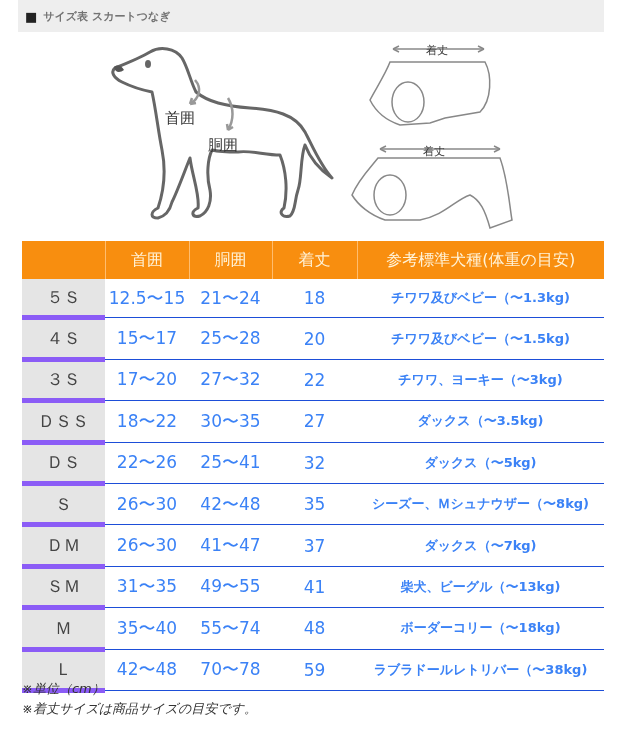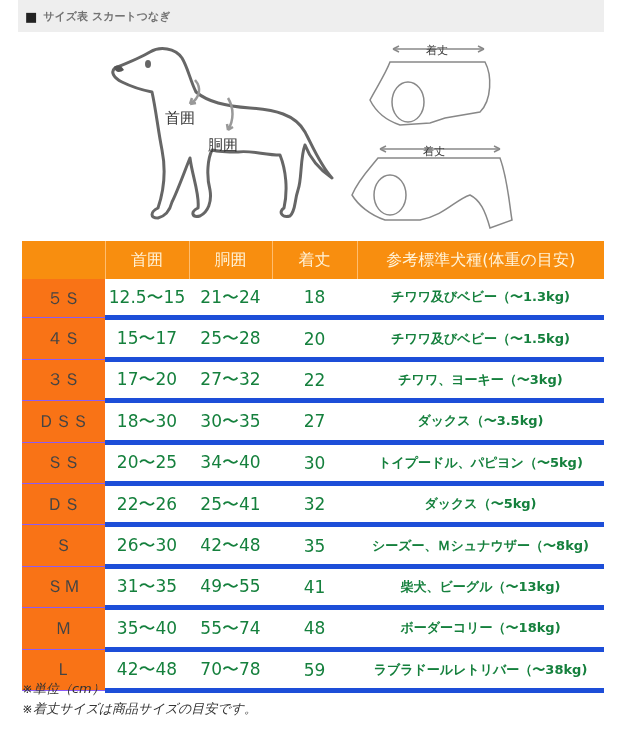--- a/index.html
+++ b/index.html
@@ -7,23 +7,23 @@
          font-family:"DejaVu Sans","Liberation Sans",sans-serif; color:#333; }
   .title-bar { position:absolute; left:18px; top:0; width:586px; height:32px;
                background:#eeeeee; display:flex; align-items:center; }
   .title-bar .sq { font-size:13px; margin-left:7px; margin-right:6px; color:#222; }
   .title-bar .txt { font-size:11px; color:#737373;font-weight:bold; }
   .illus { position:absolute; left:100px; top:40px; width:430px; height:200px; }
   table.size { position:absolute; left:22px; top:241px; width:582px; border-collapse:collapse; table-layout:fixed; }
   table.size th { background:#f88e0f; color:#fff3d8; font-weight:normal; font-size:16px; height:36px;
                   border-right:1px solid #ffbd6e; text-align:center; }
   table.size th:last-child { border-right:none; }
-  table.size td { height:36.4px; text-align:center; font-size:17px; color:#15803d; padding:0;
-                  border-bottom:5px solid #1d4ed8; }
-  table.size td.sizecol { background:#f97316; color:#444; border-bottom:1px solid #8b5cf6; }
+  table.size td { height:36.4px; text-align:center; font-size:17px; color:#3b82f6; padding:0;
+                  border-bottom:1px solid #1d4ed8; }
+  table.size td.sizecol { background:#e5e5e5; color:#444; border-bottom:5px solid #8b5cf6; }
   table.size td.breed { font-size:13px;font-weight:bold; }
   .notes { position:absolute; left:22px; top:679px; font-size:13px; line-height:20px; color:#333;font-style:italic; }
 </style>
 </head>
 <body>
 
 <div class="title-bar">
   <span class="sq">■</span>
   <span class="txt">サイズ表 スカートつなぎ</span>
 </div>
@@ -92,45 +92,45 @@
       </tr>
       <tr>
         <td class="sizecol">３Ｓ</td>
         <td>17〜20</td>
         <td>27〜32</td>
         <td>22</td>
         <td class="breed">チワワ、ヨーキー（〜3kg)</td>
       </tr>
       <tr>
         <td class="sizecol">ＤＳＳ</td>
-        <td>18〜30</td>
+        <td>18〜22</td>
         <td>30〜35</td>
         <td>27</td>
         <td class="breed">ダックス（〜3.5kg)</td>
-      </tr>
-      <tr>
-        <td class="sizecol">ＳＳ</td>
-        <td>20〜25</td>
-        <td>34〜40</td>
-        <td>30</td>
-        <td class="breed">トイプードル、パピヨン（〜5kg)</td>
       </tr>
       <tr>
         <td class="sizecol">ＤＳ</td>
         <td>22〜26</td>
         <td>25〜41</td>
         <td>32</td>
         <td class="breed">ダックス（〜5kg)</td>
       </tr>
       <tr>
         <td class="sizecol">Ｓ</td>
         <td>26〜30</td>
         <td>42〜48</td>
         <td>35</td>
         <td class="breed">シーズー、Ｍシュナウザー（〜8kg)</td>
+      </tr>
+      <tr>
+        <td class="sizecol">ＤＭ</td>
+        <td>26〜30</td>
+        <td>41〜47</td>
+        <td>37</td>
+        <td class="breed">ダックス（〜7kg)</td>
       </tr>
       <tr>
         <td class="sizecol">ＳＭ</td>
         <td>31〜35</td>
         <td>49〜55</td>
         <td>41</td>
         <td class="breed">柴犬、ビーグル（〜13kg)</td>
       </tr>
       <tr>
         <td class="sizecol">Ｍ</td>

